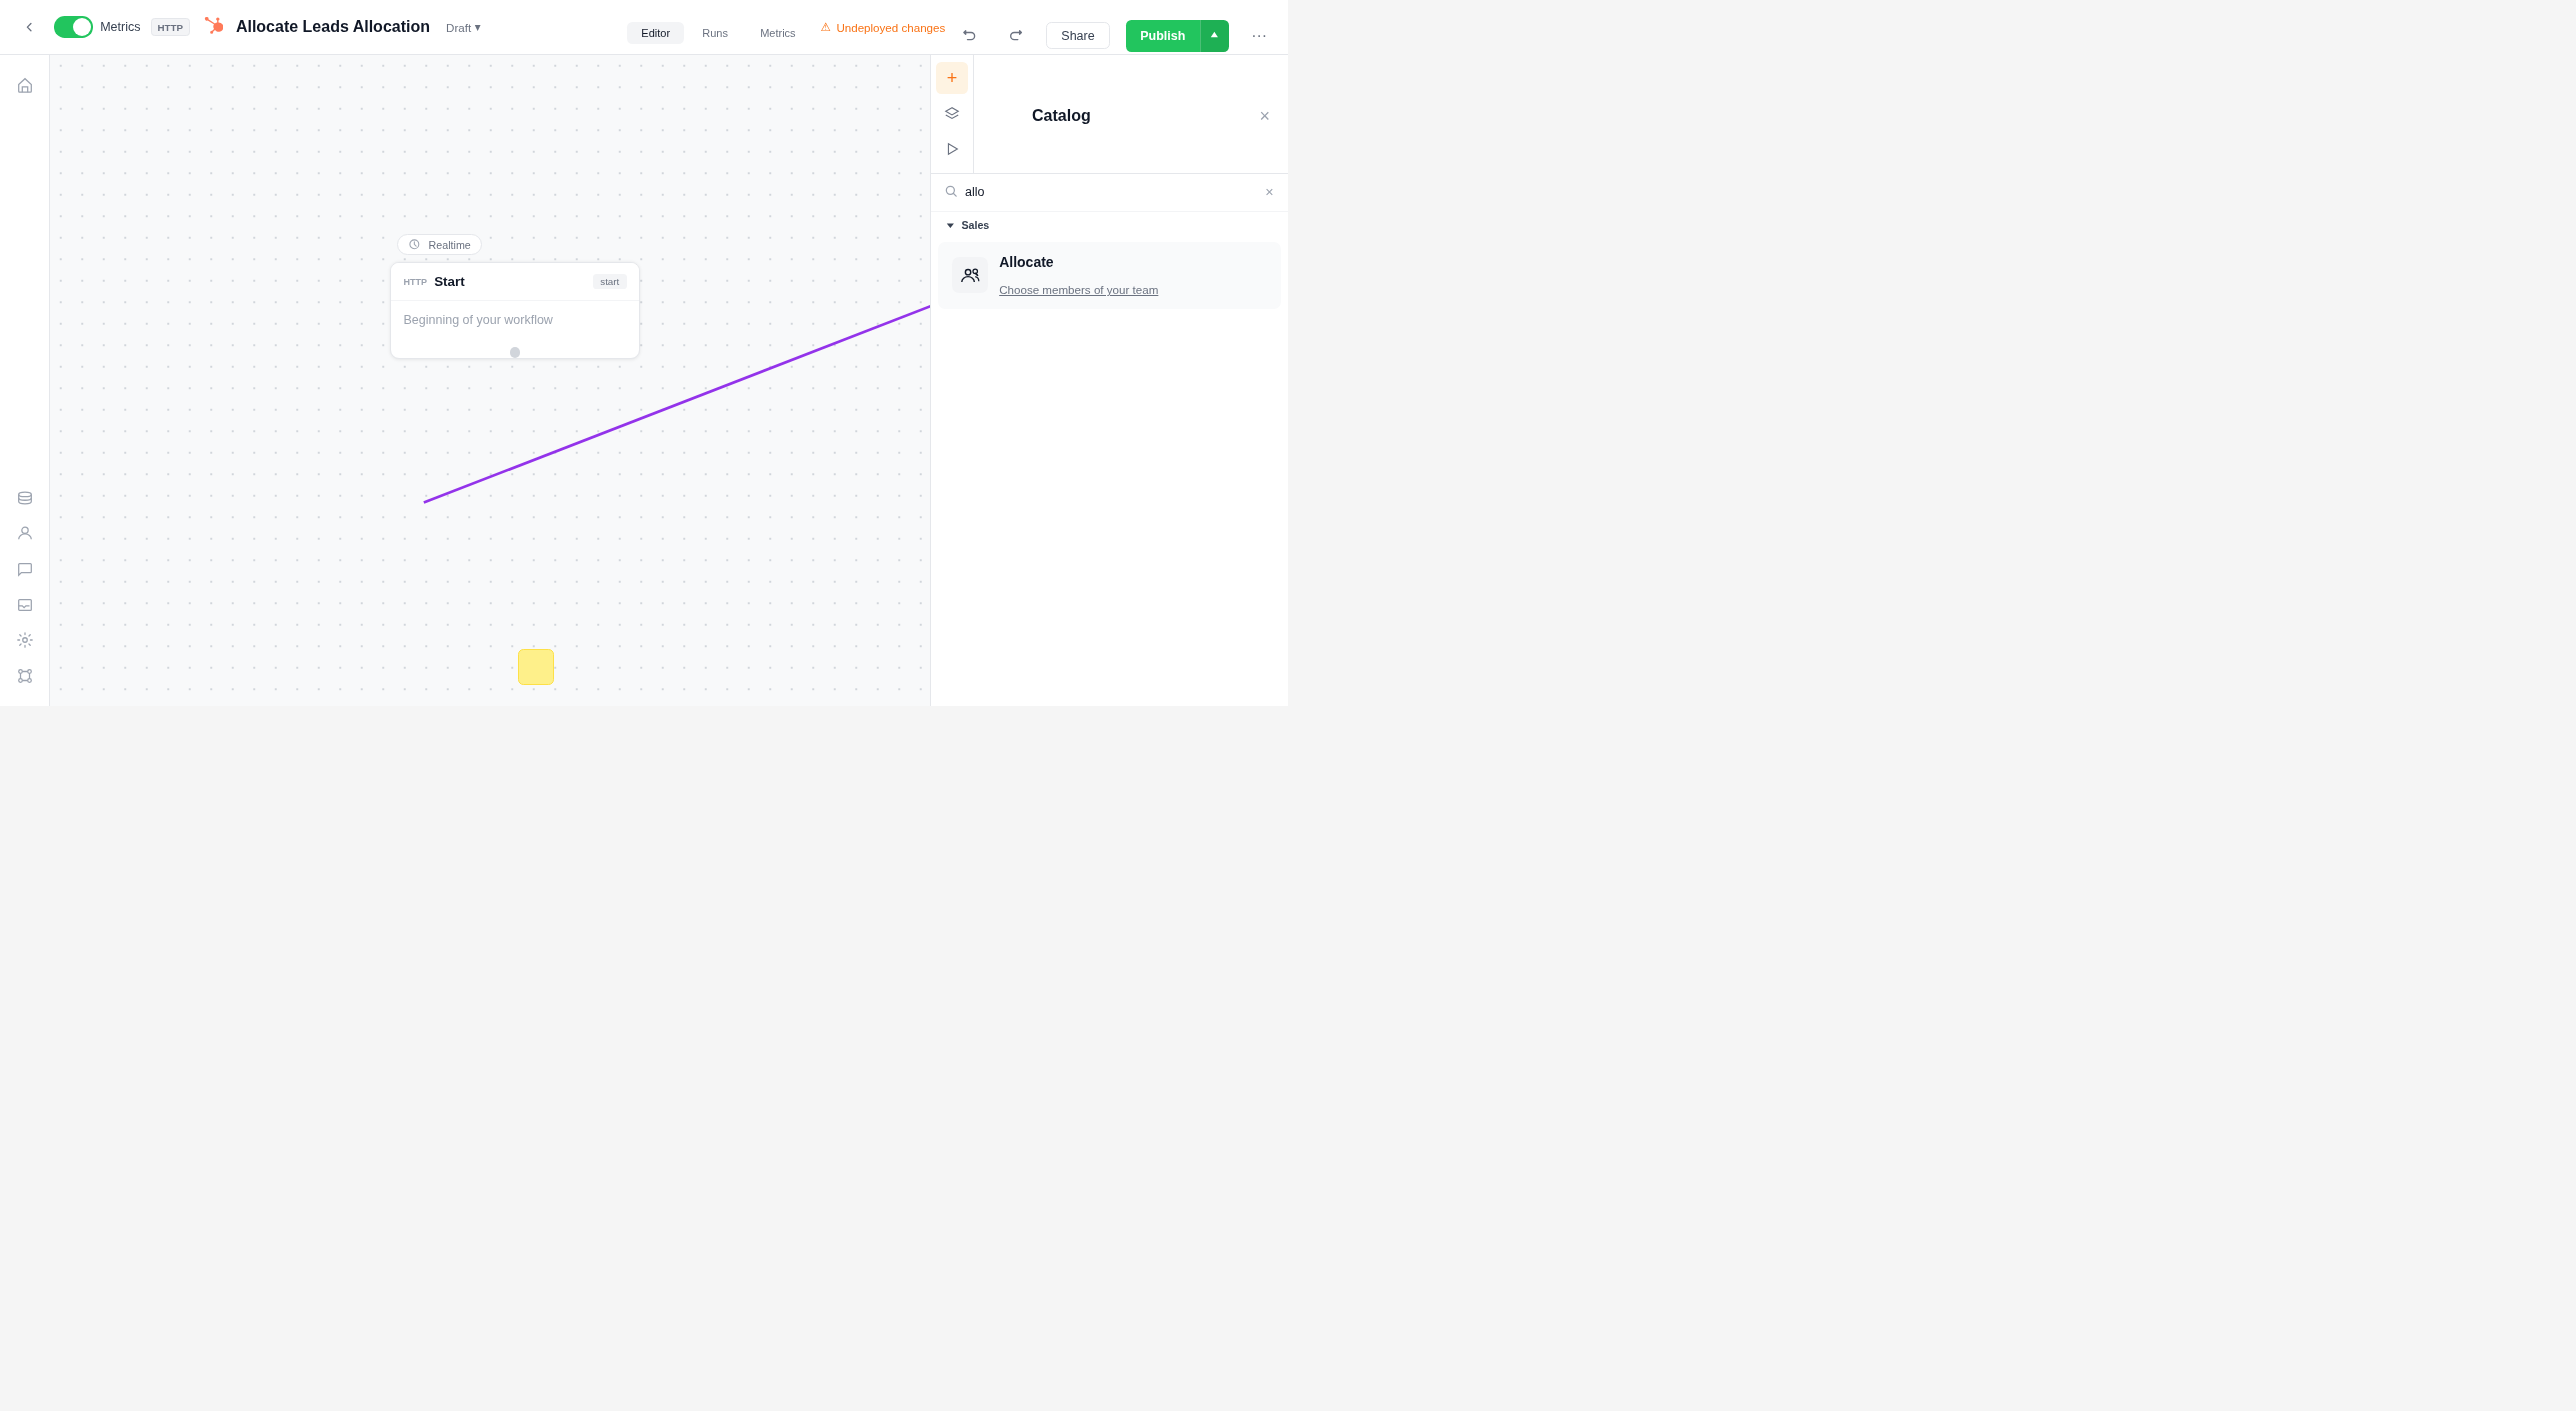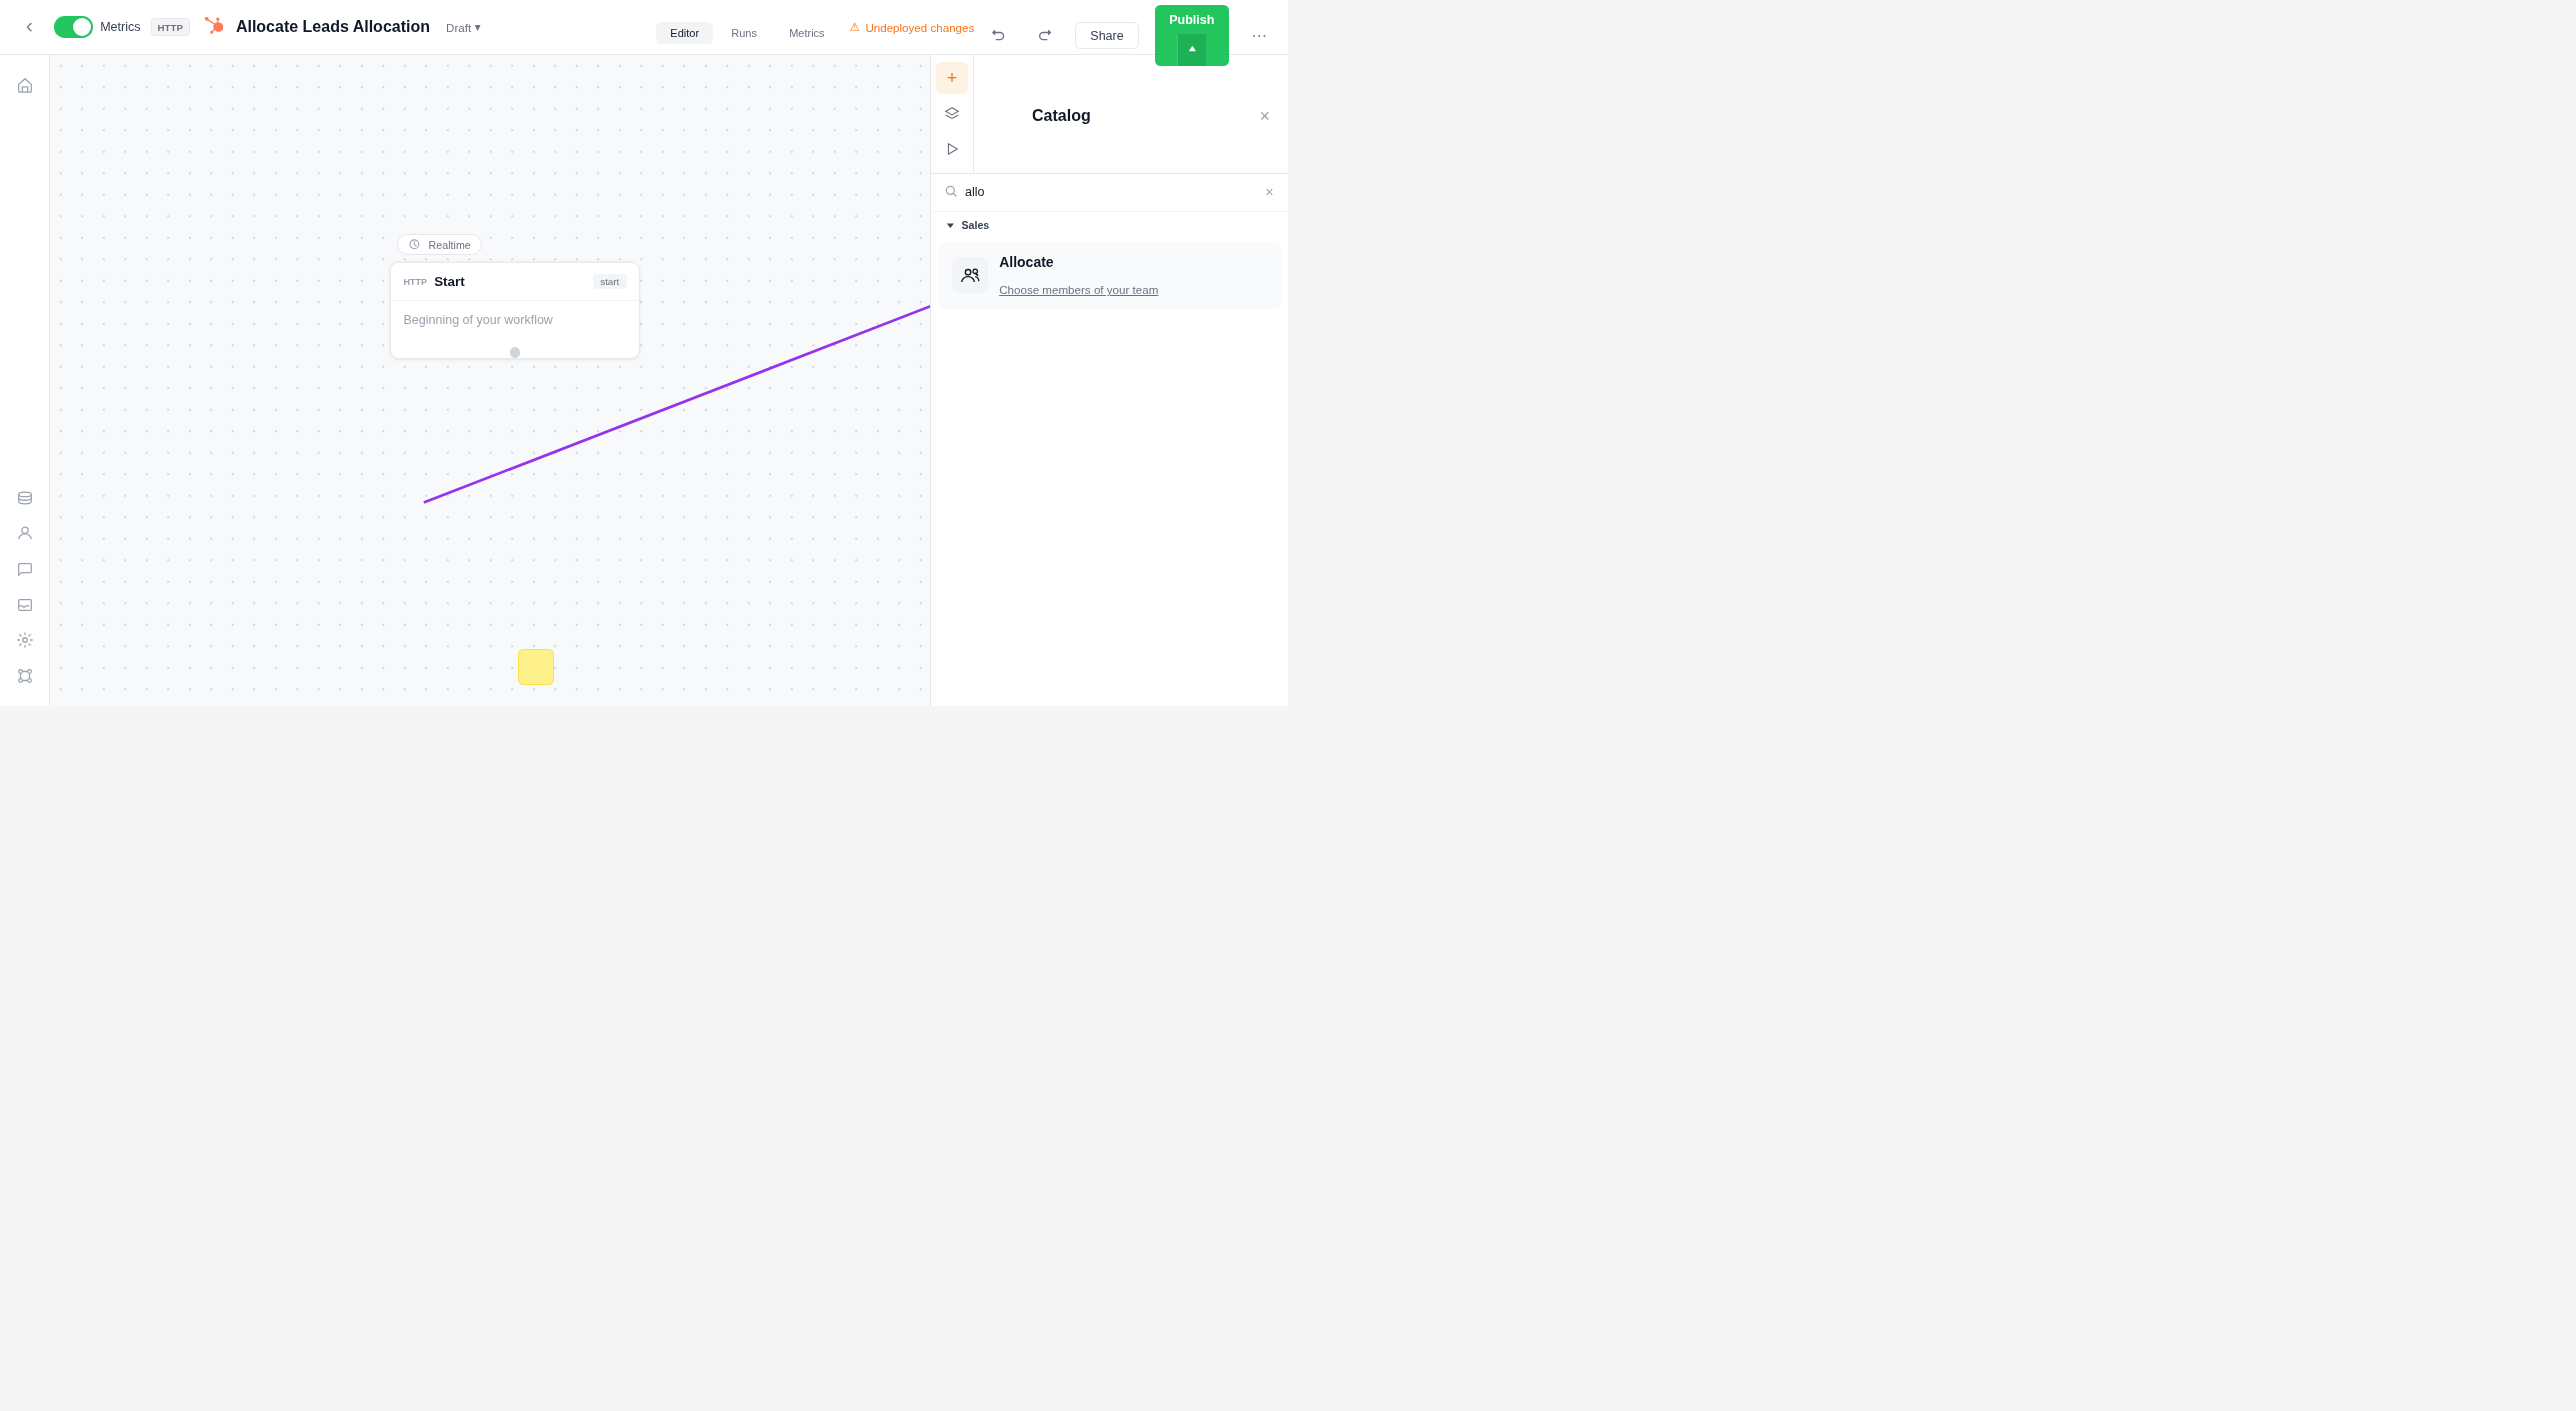--- a/index.html
+++ b/index.html
@@ -53,21 +53,21 @@
       cursor: pointer; border-radius: 5.4px; display: flex; align-items: center; justify-content: center;
       color: #6b7280; font-size: 14.3px;
     }
     .share-btn {
       padding: 5.4px 14.3px; border: 0.9px solid #e5e7eb; border-radius: 5.4px;
       background: white; font-size: 12.5px; font-weight: 500; cursor: pointer; color: #374151;
     }
     .publish-btn {
       display: flex; align-items: center; gap: 0;
       background: #22c55e; border: none; border-radius: 5.4px;
-      cursor: pointer; overflow: hidden; flex-direction: column;
+      cursor: pointer; overflow: hidden;
     }
     .publish-btn-main {
       padding: 7.2px 14.3px; font-size: 12.5px; font-weight: 600; color: white;
       border: none; background: transparent; cursor: pointer;
     }
     .publish-btn-arrow {
       width: 29px; height: 32px; background: rgba(0,0,0,0.1);
       display: flex; align-items: center; justify-content: center;
       color: white; cursor: pointer; border-left: 0.9px solid rgba(255,255,255,0.2);
     }

